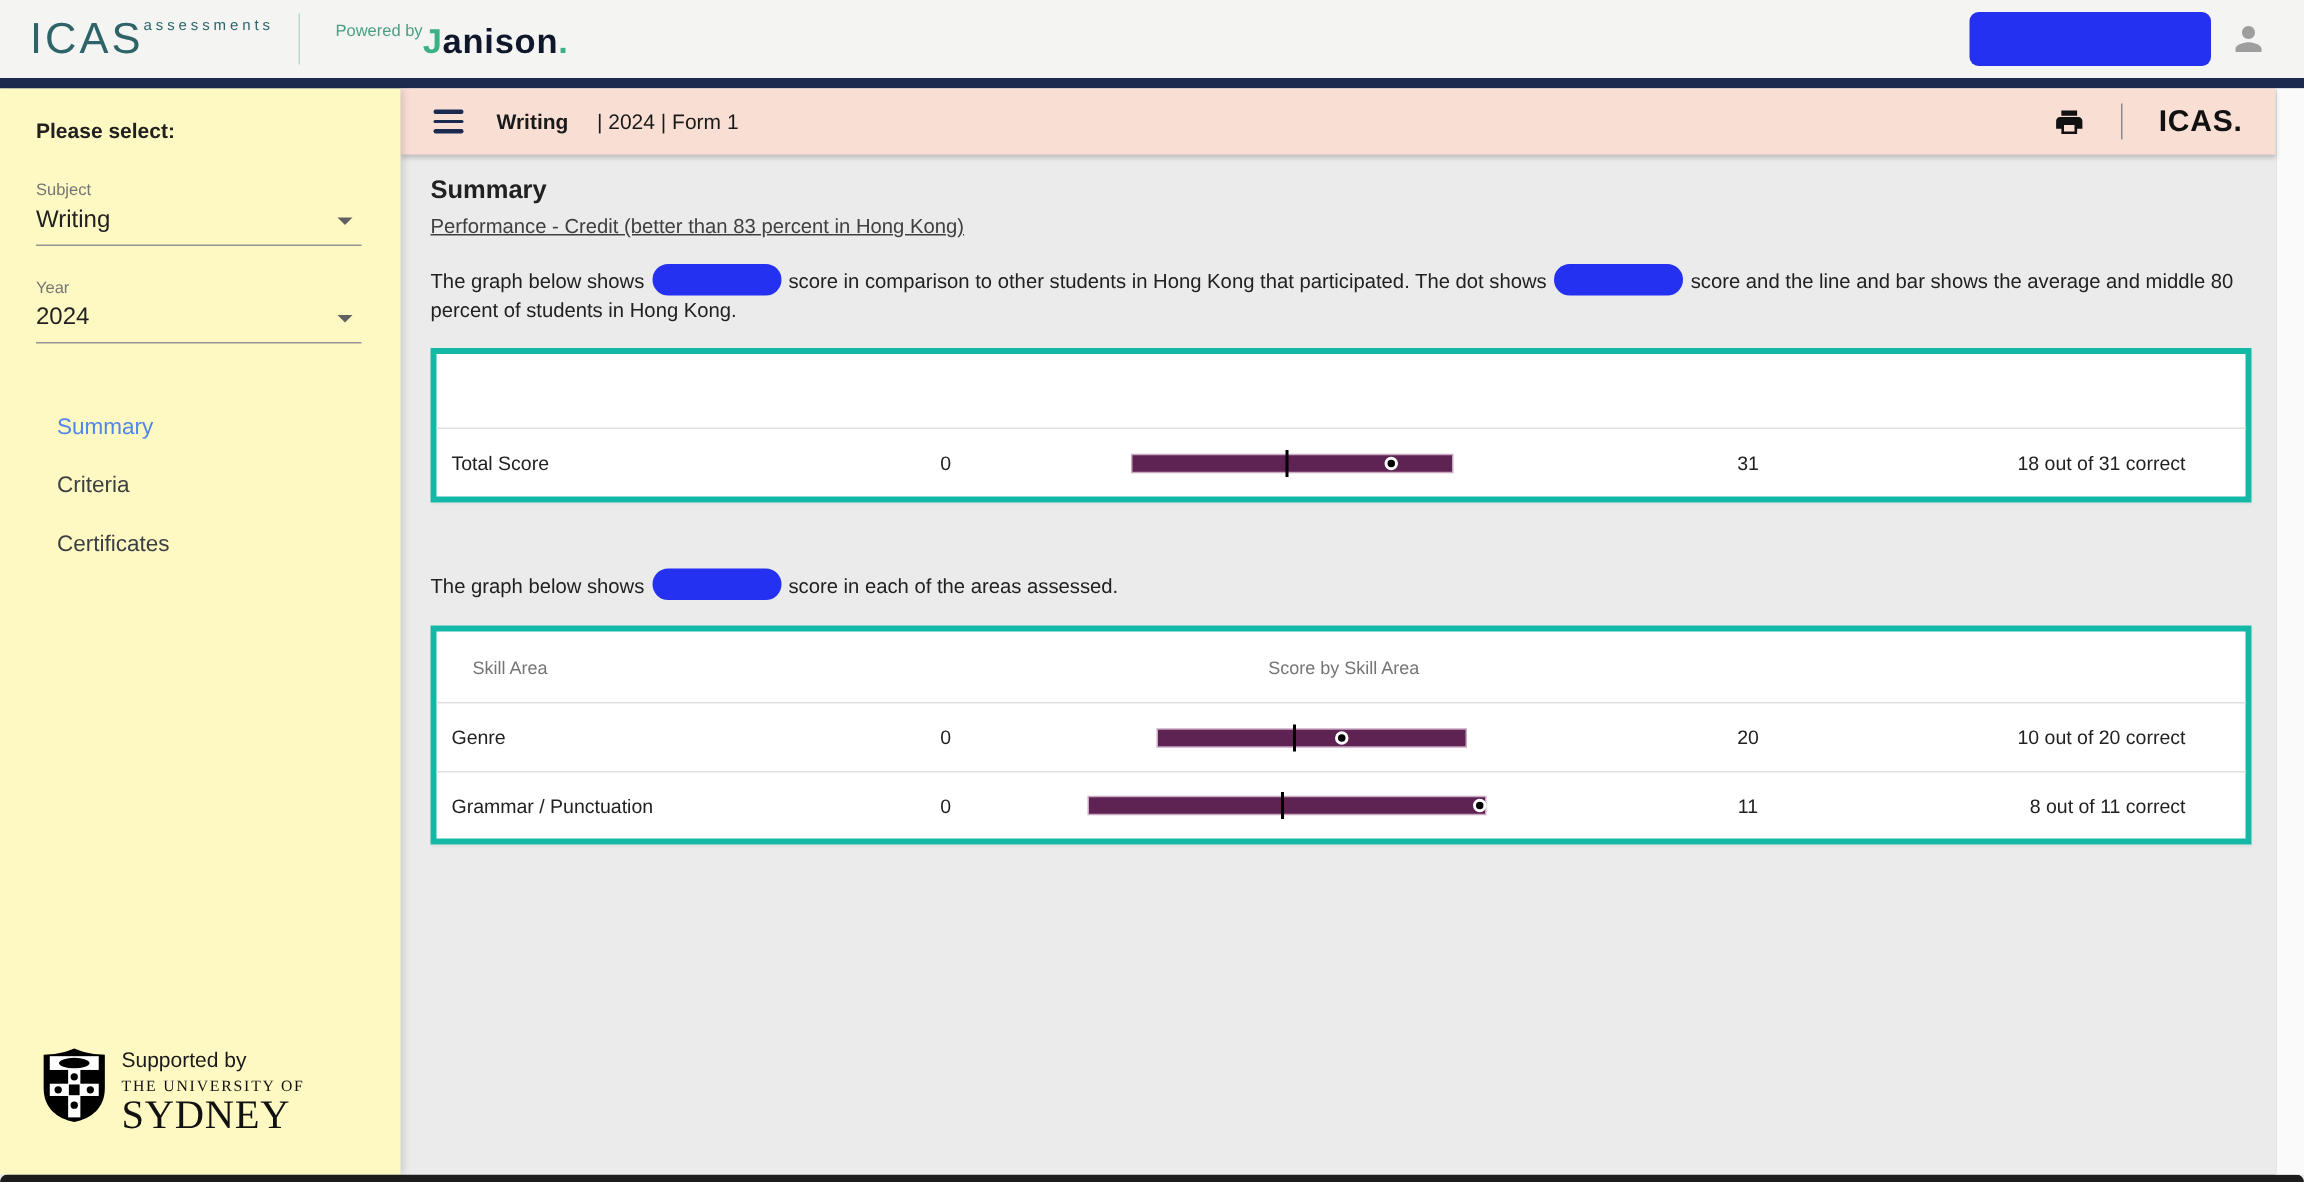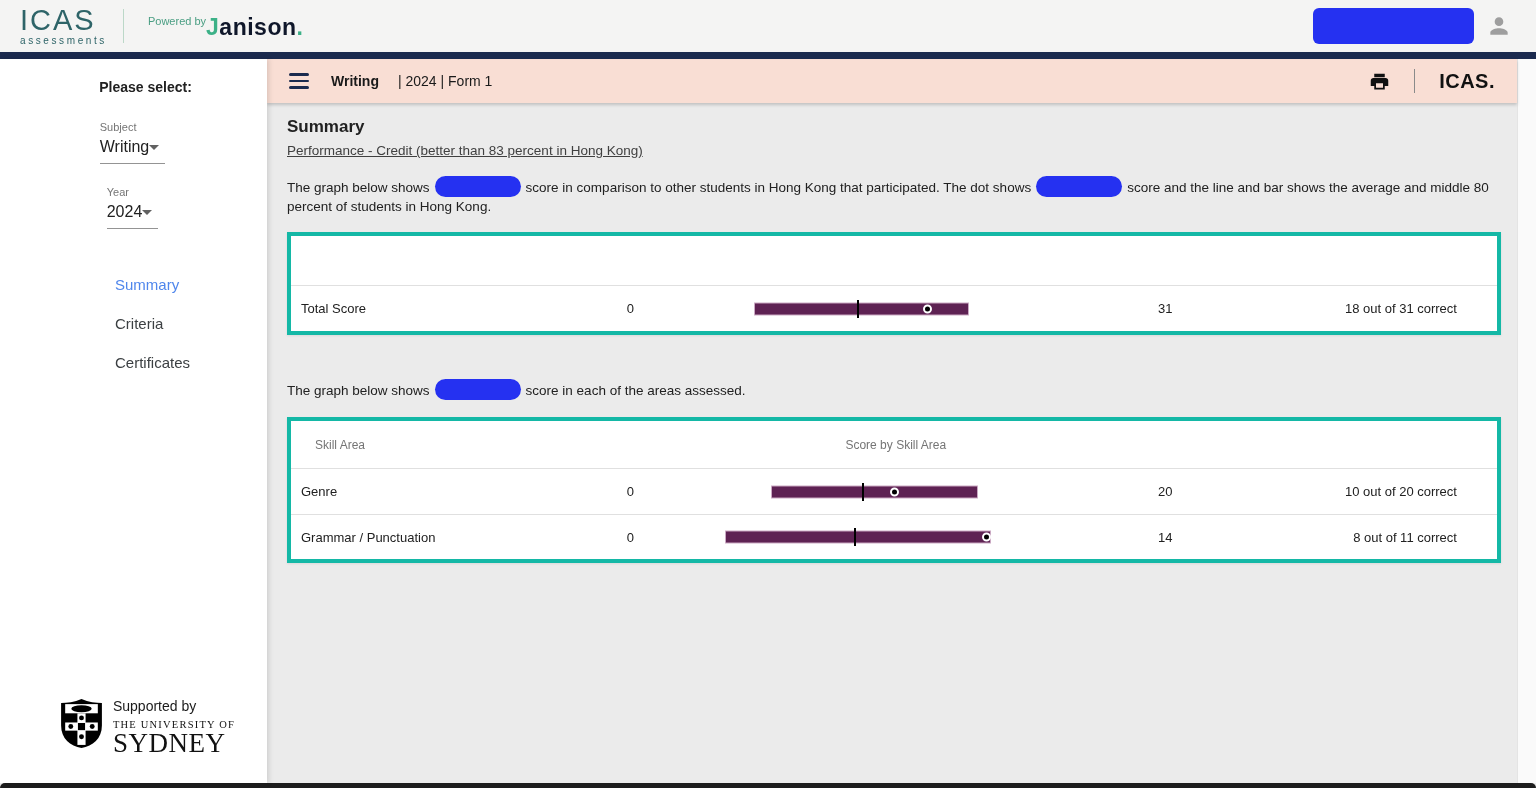--- a/index.html
+++ b/index.html
@@ -4,40 +4,40 @@
 <style>
   * { margin:0; padding:0; box-sizing:border-box; }
   html,body { width:1536px; height:788px; overflow:hidden; }
   body { font-family:"Liberation Sans", sans-serif; color:#212121; background:#ebebeb; }
 
   .app { width:1536px; height:788px; display:flex; flex-direction:column; position:relative; }
 
   
   .topbar { height:52px; background:#f4f4f3; display:flex; align-items:center; padding:0 24px 0 20px; flex:0 0 auto; }
   .brand { display:flex; align-items:center; gap:16px; }
-  .icas-logo { display:flex; flex-direction:column; line-height:1; color:#2e6468; }
+  .icas-logo { display:flex; flex-direction:row; line-height:1; color:#2e6468; }
   .icas-word { font-size:29px; font-weight:400; letter-spacing:2px; }
   .icas-sub { font-size:10px; letter-spacing:2.6px; margin-top:1px; }
   .brand-divider { width:1px; height:34px; background:#bcd8c8; }
   .janison-logo { display:flex; flex-direction:row; line-height:1; padding-top:2px; }
   .powered-by { font-size:11px; color:#4a9e83; margin-left:8px; margin-bottom:1px; }
   .janison-word { font-size:23px; font-weight:700; letter-spacing:0.5px; }
   .jn-green { color:#3cb187; }
   .jn-teal { color:#0f172a; }
   .topbar-right { margin-left:auto; display:flex; align-items:center; gap:12px; }
   .user-pill-button { width:161px; height:36px; border-radius:6px; background:var(--accent-blue,#2531f1); border:none; cursor:pointer; }
   .person-icon svg { display:block; }
 
   .navy-strip { height:7px; background:var(--navy,#1b2a4e); flex:0 0 auto; }
 
   
   .layout { flex:1 1 auto; display:flex; min-height:0; }
 
   
-  .sidebar { width:267px; background:#ffffff; box-shadow:2px 0 5px rgba(0,0,0,0.12); z-index:2; display:flex; flex-direction:column; padding:20px 0 0 0;align-items:center; }
+  .sidebar { width:267px; background:#fef9c3; box-shadow:2px 0 5px rgba(0,0,0,0.12); z-index:2; display:flex; flex-direction:column; padding:20px 0 0 0; }
   .please-select { font-size:14px; font-weight:700; padding-left:24px; }
   .select-group { padding:0 26px 0 24px; margin-top:26px; }
   .select-label { font-size:11px; color:#757575; }
   .select-control { display:flex; align-items:center; justify-content:space-between; padding:5px 2px 7px 0; border-bottom:1px solid #949494; cursor:pointer; }
   .select-value { font-size:16px; color:#212121; }
   .caret-down { width:0; height:0; border-left:5px solid transparent; border-right:5px solid transparent; border-top:5px solid #616161; margin-right:4px; }
   .side-nav { margin-top:36px; display:flex; flex-direction:column; }
   .nav-item { font-size:15px; color:#3c4043; padding:11px 0 11px 38px; cursor:pointer; }
   .nav-item.active { color:var(--link-blue,#4f86ec); }
   .supported { margin-top:auto; padding:0 0 26px 27px; display:flex; align-items:flex-start; gap:9px; }
@@ -237,21 +237,21 @@
           <div class="trow">
             <div class="c-label">Grammar / Punctuation</div>
             <div class="c-min">0</div>
             <div class="c-track">
               <div class="track">
                 <div class="band" style="left: 8.18182%; width: 65%;"></div>
                 <div class="meanline" style="left: 40%;"></div>
                 <div class="dot" style="left: 72.7273%;"></div>
               </div>
             </div>
-            <div class="c-max">14</div>
+            <div class="c-max">11</div>
             <div class="c-correct">8 out of 11 correct</div>
           </div>
         </section>
       </div>
     </main>
   </div>
 
   <div class="bottom-edge"></div>
 </div>
 

